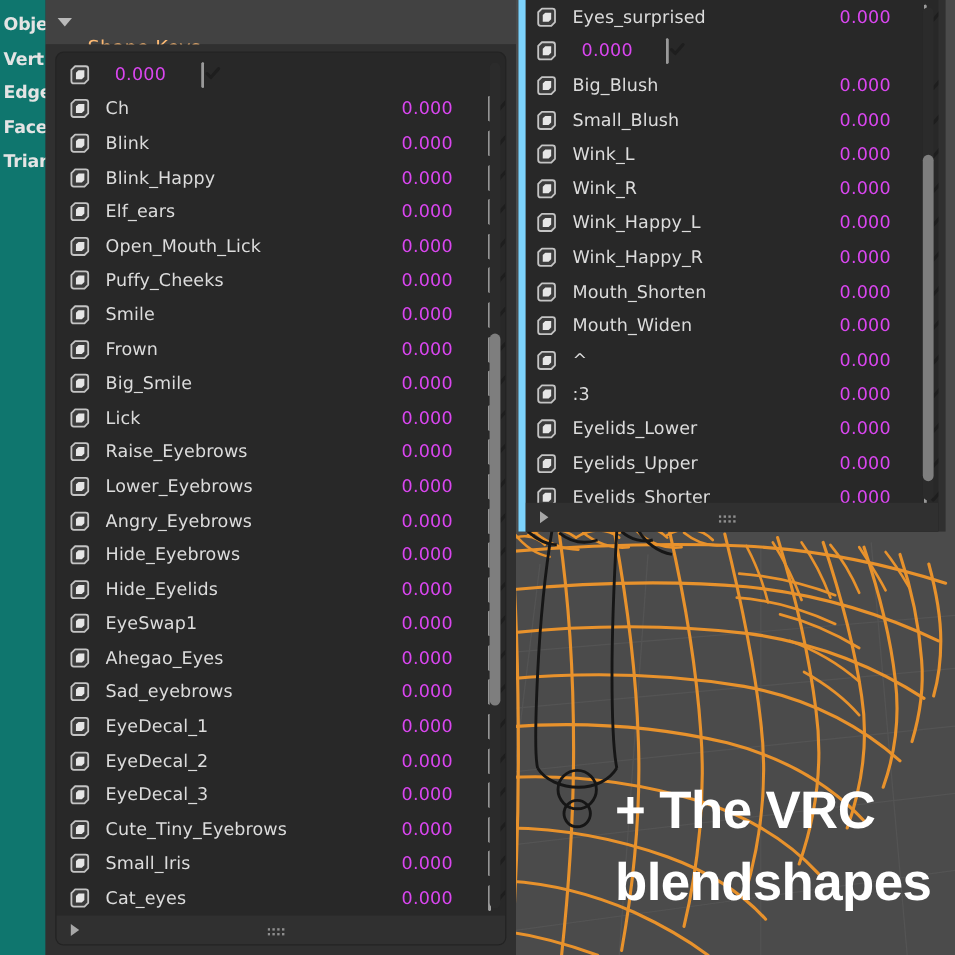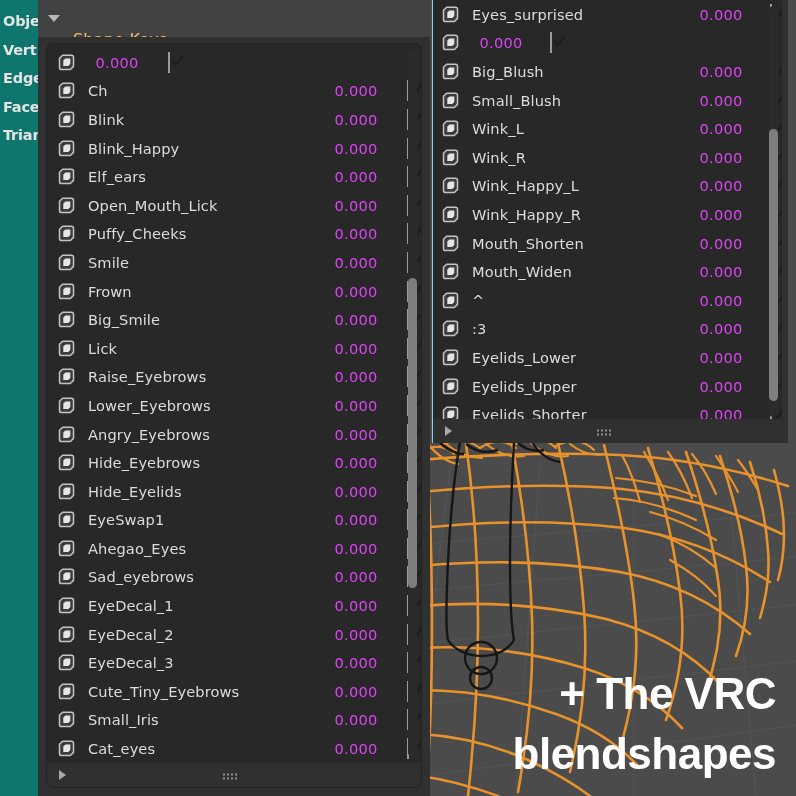--- a/index.html
+++ b/index.html
@@ -194,33 +194,33 @@
     left: 432px; top: 0;
     width: 356px;
     height: 443px;
     background: #303030;
     z-index: 5;
     padding: 0 6px 0 0;
   }
   #panel-right .listbox {
     border-radius: 0;
     border: none;
-    border-left: 1px solid #7dd3fc;
+    border-left: 6px solid #7dd3fc;
   }
   #panel-right .rows { padding-top: 0; }
   #panel-right .row { padding-left: 8px; padding-right: 10px; }
   #panel-right .row .kval { width: 58px; margin-right: 20px; }
 
   
   #overlay-text {
     position: absolute;
     right: 20px;
-    bottom: 12px;
+    bottom: 30px;
     z-index: 20;
-    text-align: right;
+    text-align: left;
     color: #ffffff;
     font-family: "Liberation Sans", "DejaVu Sans", sans-serif;
     font-weight: bold;
     font-size: 44px;
     line-height: 60px;
     letter-spacing: -0.5px;
   }
   #overlay-text .line { display: block; white-space: nowrap; }
 </style>
 </head>

